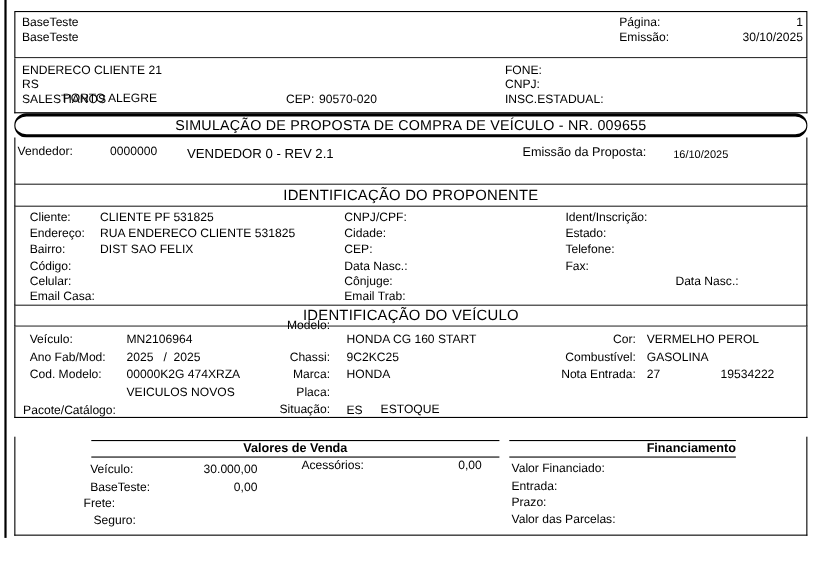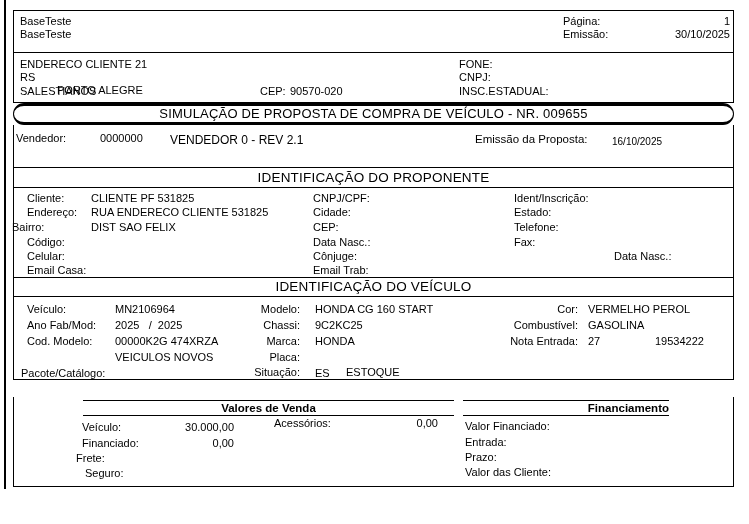--- a/index.html
+++ b/index.html
@@ -59,39 +59,39 @@
   <span class="t" style="left:27px;top:192px;">Cliente:</span>
   <span class="t" style="left:91px;top:192px;">CLIENTE PF 531825</span>
   <span class="t" style="left:313px;top:192px;">CNPJ/CPF:</span>
   <span class="t" style="left:514px;top:192px;">Ident/Inscrição:</span>
 
   <span class="t" style="left:27px;top:206px;">Endereço:</span>
   <span class="t" style="left:91px;top:206px;">RUA ENDERECO CLIENTE 531825</span>
   <span class="t" style="left:313px;top:206px;">Cidade:</span>
   <span class="t" style="left:514px;top:206px;">Estado:</span>
 
-  <span class="t" style="left:12px;top:221px;text-align:center;">Bairro:</span>
+  <span class="t" style="left:27px;top:221px;text-align:center;">Bairro:</span>
   <span class="t" style="left:91px;top:221px;">DIST SAO FELIX</span>
   <span class="t" style="left:313px;top:221px;">CEP:</span>
   <span class="t" style="left:514px;top:221px;">Telefone:</span>
 
   <span class="t" style="left:27px;top:236px;">Código:</span>
   <span class="t" style="left:313px;top:236px;">Data Nasc.:</span>
   <span class="t" style="left:514px;top:236px;">Fax:</span>
 
   <span class="t" style="left:27px;top:250px;">Celular:</span>
   <span class="t" style="left:313px;top:250px;">Cônjuge:</span>
   <span class="t" style="left:614px;top:250px;">Data Nasc.:</span>
 
   <span class="t" style="left:27px;top:264px;">Email Casa:</span>
   <span class="t" style="left:313px;top:264px;">Email Trab:</span>
 
   <span class="t" style="left:27px;top:303px;">Veículo:</span>
   <span class="t" style="left:115px;top:303px;">MN2106964</span>
-  <span class="t r" style="left:228px;top:303px;width:72px;">Modelo:</span>
+  <span class="t r" style="left:228px;top:290px;width:72px;">Modelo:</span>
   <span class="t" style="left:315px;top:303px;">HONDA CG 160 START</span>
   <span class="t r" style="left:468px;top:303px;width:110px;">Cor:</span>
   <span class="t" style="left:588px;top:303px;">VERMELHO PEROL</span>
 
   <span class="t" style="left:27px;top:319px;">Ano Fab/Mod:</span>
   <span class="t" style="left:115px;top:319px;">2025   /  2025</span>
   <span class="t r" style="left:228px;top:319px;width:72px;">Chassi:</span>
   <span class="t" style="left:315px;top:319px;">9C2KC25</span>
   <span class="t r" style="left:468px;top:319px;width:110px;">Combustível:</span>
   <span class="t" style="left:588px;top:319px;">GASOLINA</span>
@@ -114,22 +114,22 @@
 
   <div class="rule" style="left:83px;top:400px;width:371px;">Valores de Venda</div>
   <div class="rule" style="left:463px;top:400px;width:206px;text-align:right;">Financiamento</div>
 
   <span class="t" style="left:274px;top:417px;">Acessórios:</span>
   <span class="t r" style="left:380px;top:417px;width:58px;">0,00</span>
   <span class="t" style="left:82px;top:421px;">Veículo:</span>
   <span class="t r" style="left:140px;top:421px;width:94px;">30.000,00</span>
   <span class="t" style="left:465px;top:420px;text-align:center;">Valor Financiado:</span>
 
-  <span class="t" style="left:82px;top:437px;">Financiado:</span>
+  <span class="t" style="left:82px;top:437px;">BaseTeste:</span>
   <span class="t r" style="left:140px;top:437px;width:94px;">0,00</span>
   <span class="t" style="left:465px;top:436px;">Entrada:</span>
 
   <span class="t" style="left:76px;top:452px;">Frete:</span>
   <span class="t" style="left:465px;top:451px;">Prazo:</span>
 
   <span class="t" style="left:85px;top:467px;">Seguro:</span>
-  <span class="t" style="left:465px;top:466px;">Valor das Cliente:</span>
+  <span class="t" style="left:465px;top:466px;">Valor das Parcelas:</span>
 </div>
 
 </body></html>

